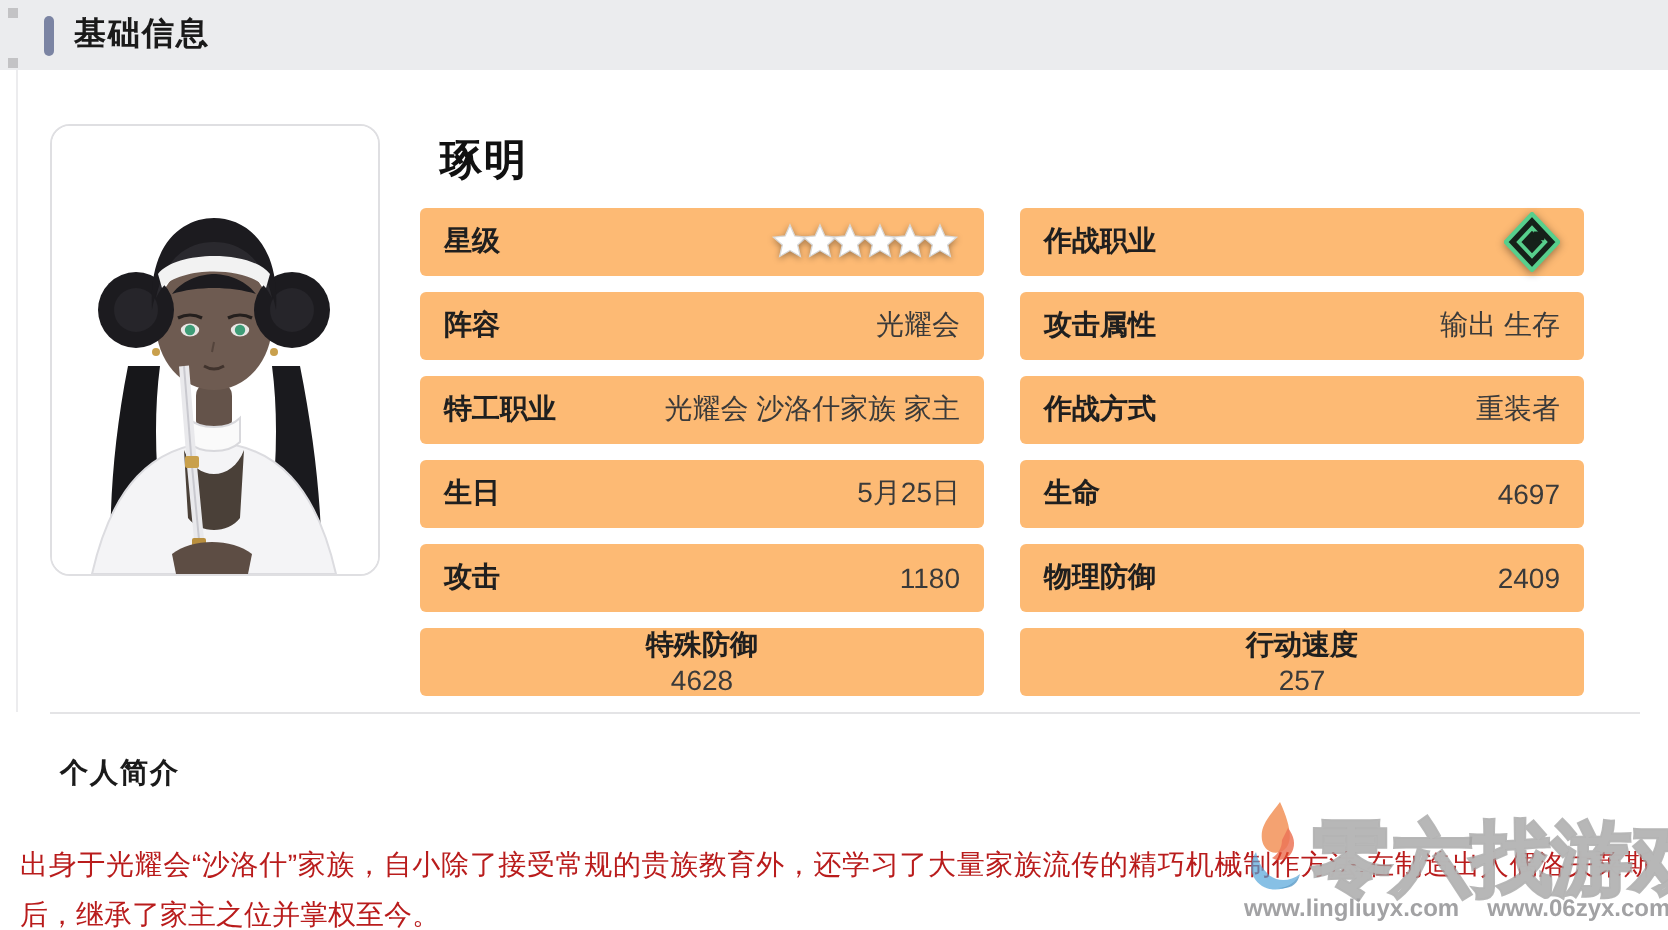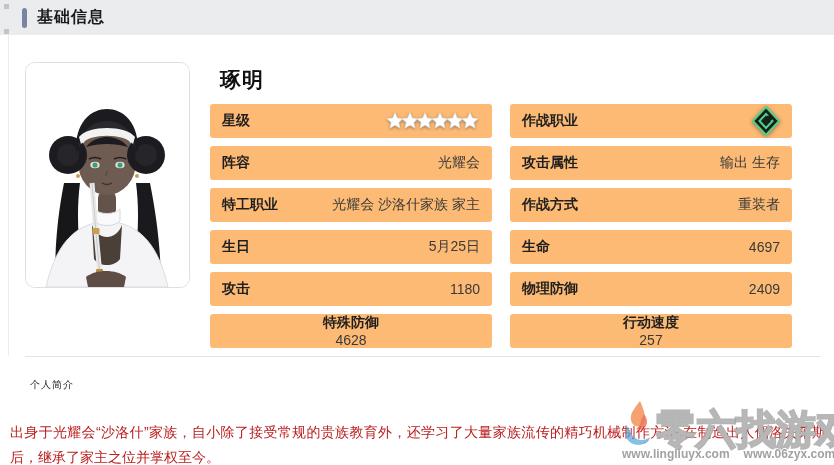--- a/index.html
+++ b/index.html
@@ -84,21 +84,21 @@
   
   .class-icon-wrap { display:flex; align-items:center; }
   .class-icon-wrap svg { filter: drop-shadow(0 1px 2px rgba(0,0,0,0.4)); }
   
   .divider {
     position: absolute; left: 25px; top: 356px;
     width: 795px; height: 1px; background: #e4e4e6;
   }
   .profile-title {
     position: absolute; left: 30px; top: 378px;
-    font-size: 10px; font-weight: normal; color: #1a1a1a;
+    font-size: 14px; font-weight: bold; color: #1a1a1a;
     letter-spacing: 1px;
   }
   .profile-text {
     position: absolute; left: 10px; top: 420px;
     width: 816px;
     font-size: 14px; line-height: 25px; color: #b91c1c;
     text-align: justify;
   }
   
   .watermark { position: absolute; right: 0; bottom: 0; width: 216px; height: 65px; pointer-events: none; }

